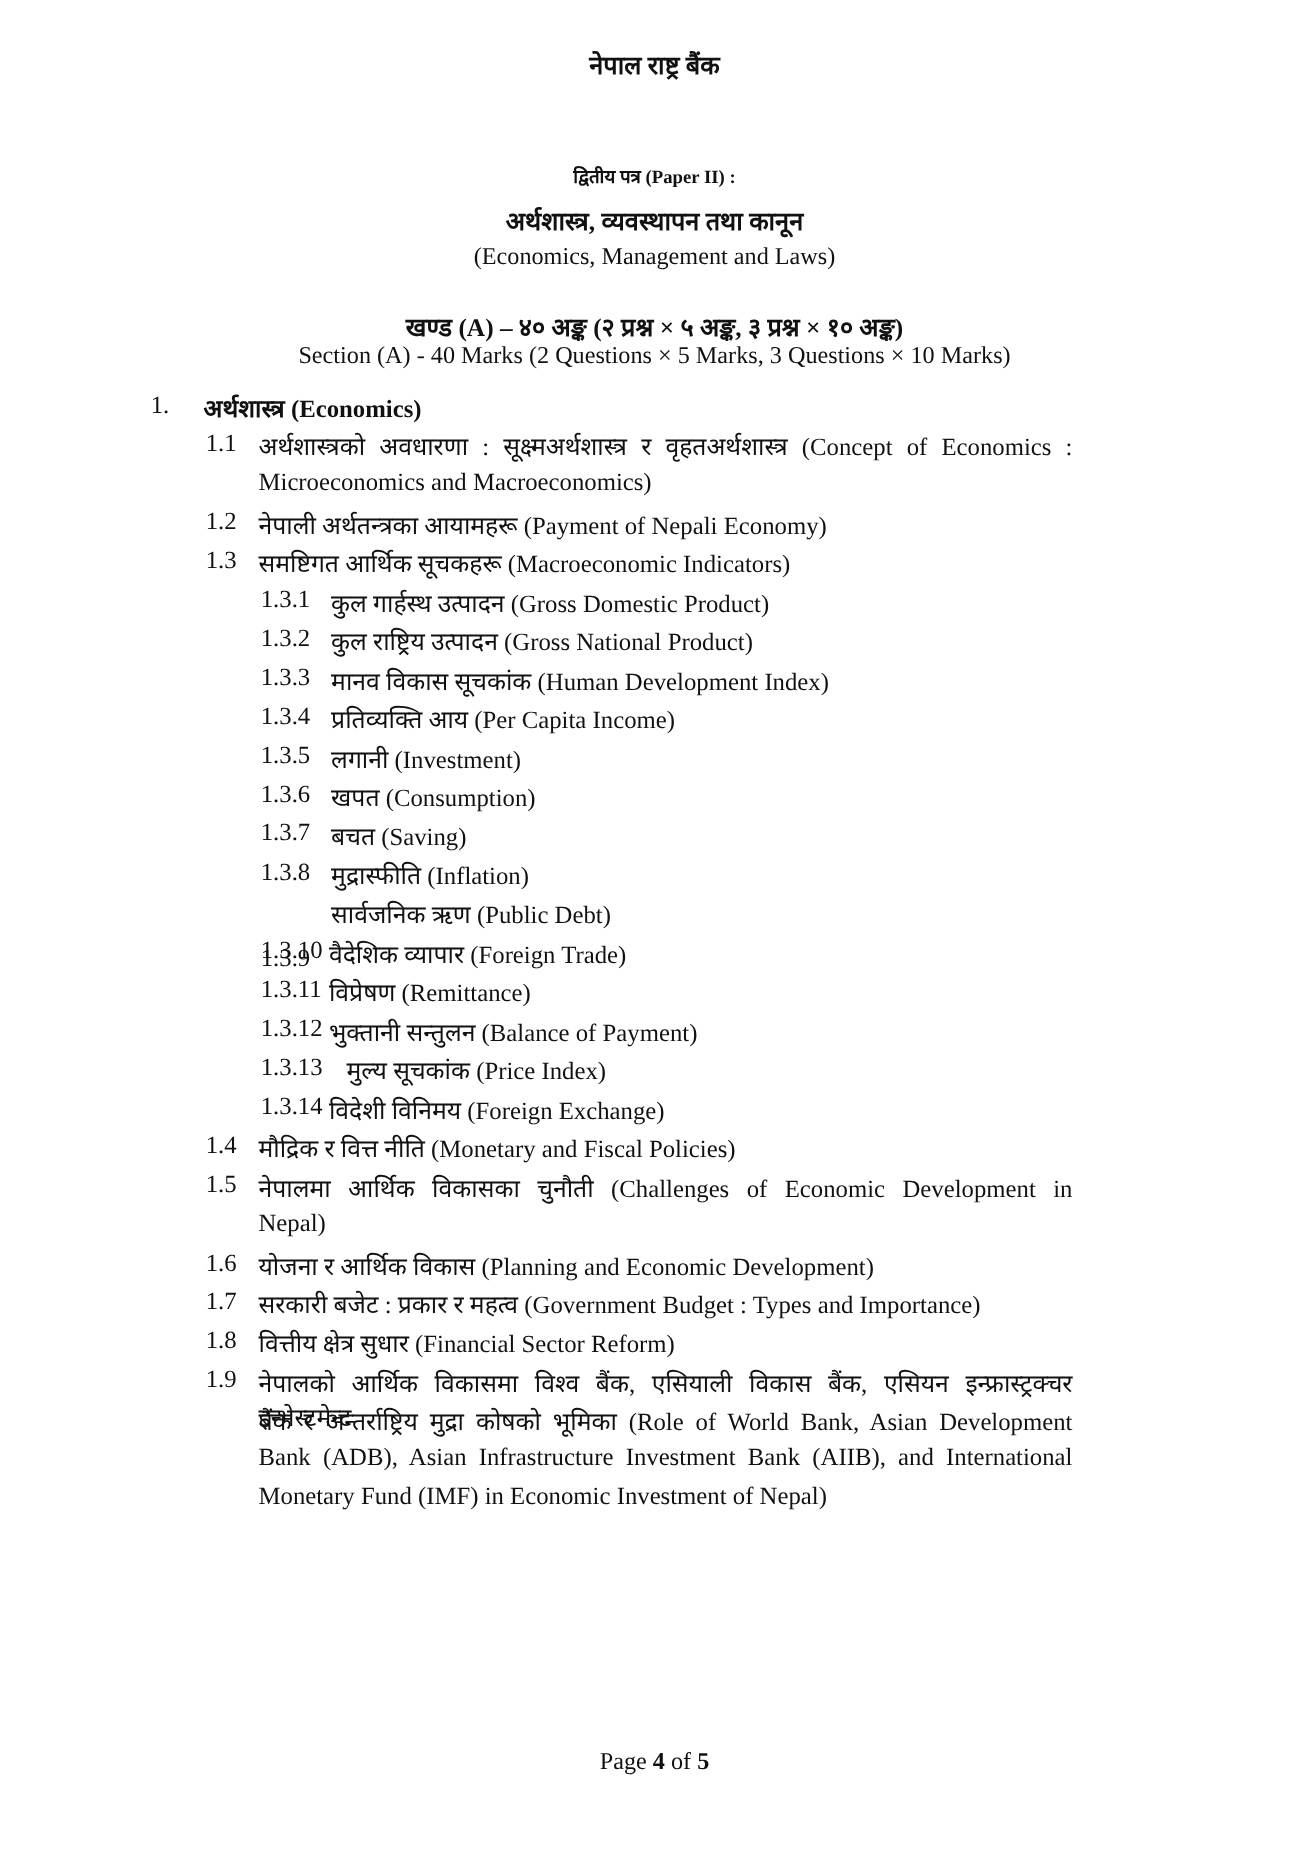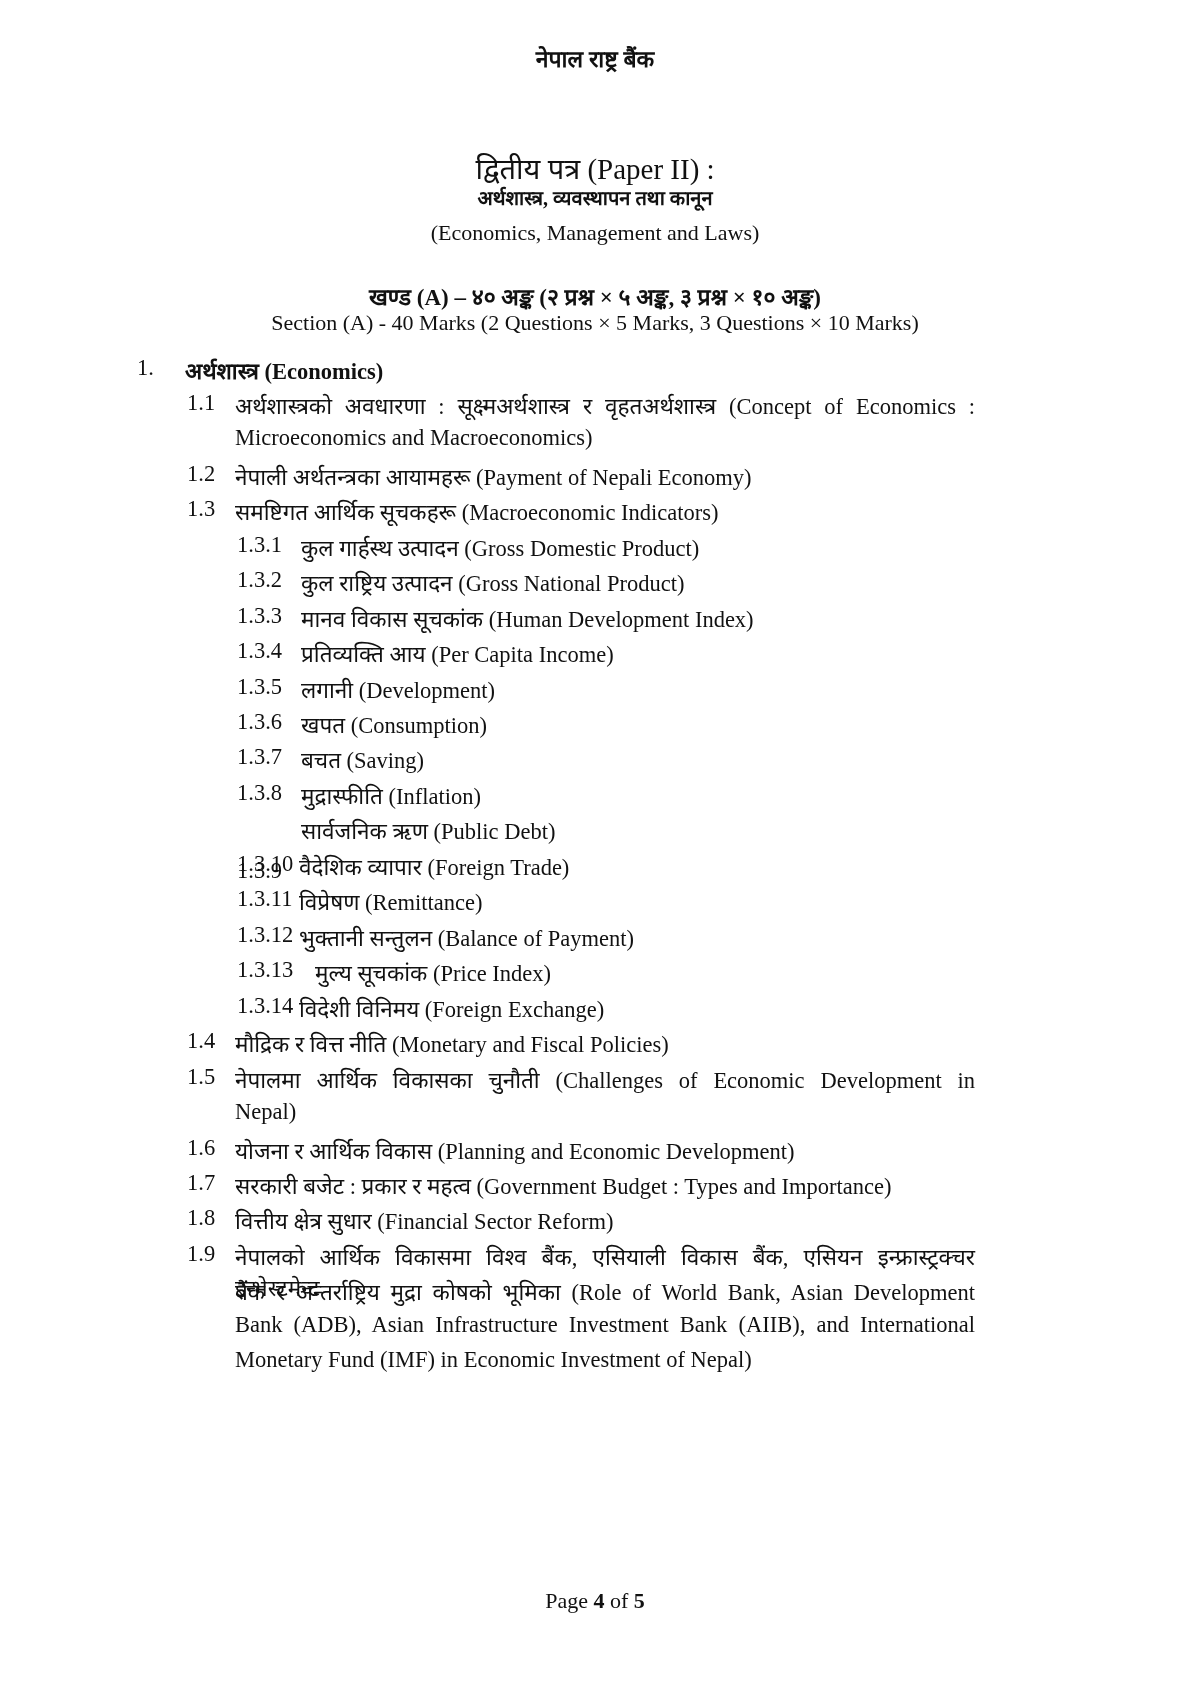--- a/index.html
+++ b/index.html
@@ -5,22 +5,22 @@
     html, body { margin: 0; padding: 0; background: #ffffff; }
     body {
       width: 1190px; height: 1683px; position: relative; overflow: hidden;
       font-family: "Liberation Serif", "DejaVu Serif", serif;
       color: #111111;
     }
     .page { position: absolute; left: 0; top: 0; width: 1190px; height: 1683px; }
     .center { position: absolute; left: 0; width: 1190px; text-align: center; }
     .org { top: 42px; font-size: 23px; font-weight: bold; }
     .subtitle { top: 78px; font-size: 23px; font-weight: bold; }
-    .paper { top: 148px; font-size: 29px; font-weight: normal; }
-    .subject-np { top: 184px; font-size: 20px; font-weight: bold; }
+    .paper { top: 148px; font-size: 17px; font-weight: bold; }
+    .subject-np { top: 184px; font-size: 23px; font-weight: bold; }
     .subject-en { top: 220px; font-size: 22px; }
     .section-np { top: 280px; font-size: 23px; font-weight: bold; }
     .section-en { top: 310px; font-size: 22px; }
 
     .line { position: absolute; font-size: 22.5px; white-space: nowrap; }
     .num { position: absolute; }
     .txt { position: absolute; }
     .bold { font-weight: bold; }
     .justify { text-align: justify; text-align-last: justify; white-space: normal; }
 
@@ -73,21 +73,21 @@
   <div class="line" style="top:603px;">
     <span class="num" style="left:237px;">1.3.3</span>
     <span class="txt" style="left:301px;">मानव विकास सूचकांक (Human Development Index)</span>
   </div>
   <div class="line" style="top:638px;">
     <span class="num" style="left:237px;">1.3.4</span>
     <span class="txt" style="left:301px;">प्रतिव्यक्ति आय (Per Capita Income)</span>
   </div>
   <div class="line" style="top:674px;">
     <span class="num" style="left:237px;">1.3.5</span>
-    <span class="txt" style="left:301px;">लगानी (Development)</span>
+    <span class="txt" style="left:301px;">लगानी (Investment)</span>
   </div>
   <div class="line" style="top:709px;">
     <span class="num" style="left:237px;">1.3.6</span>
     <span class="txt" style="left:301px;">खपत (Consumption)</span>
   </div>
   <div class="line" style="top:744px;">
     <span class="num" style="left:237px;">1.3.7</span>
     <span class="txt" style="left:301px;">बचत (Saving)</span>
   </div>
   <div class="line" style="top:780px;">

